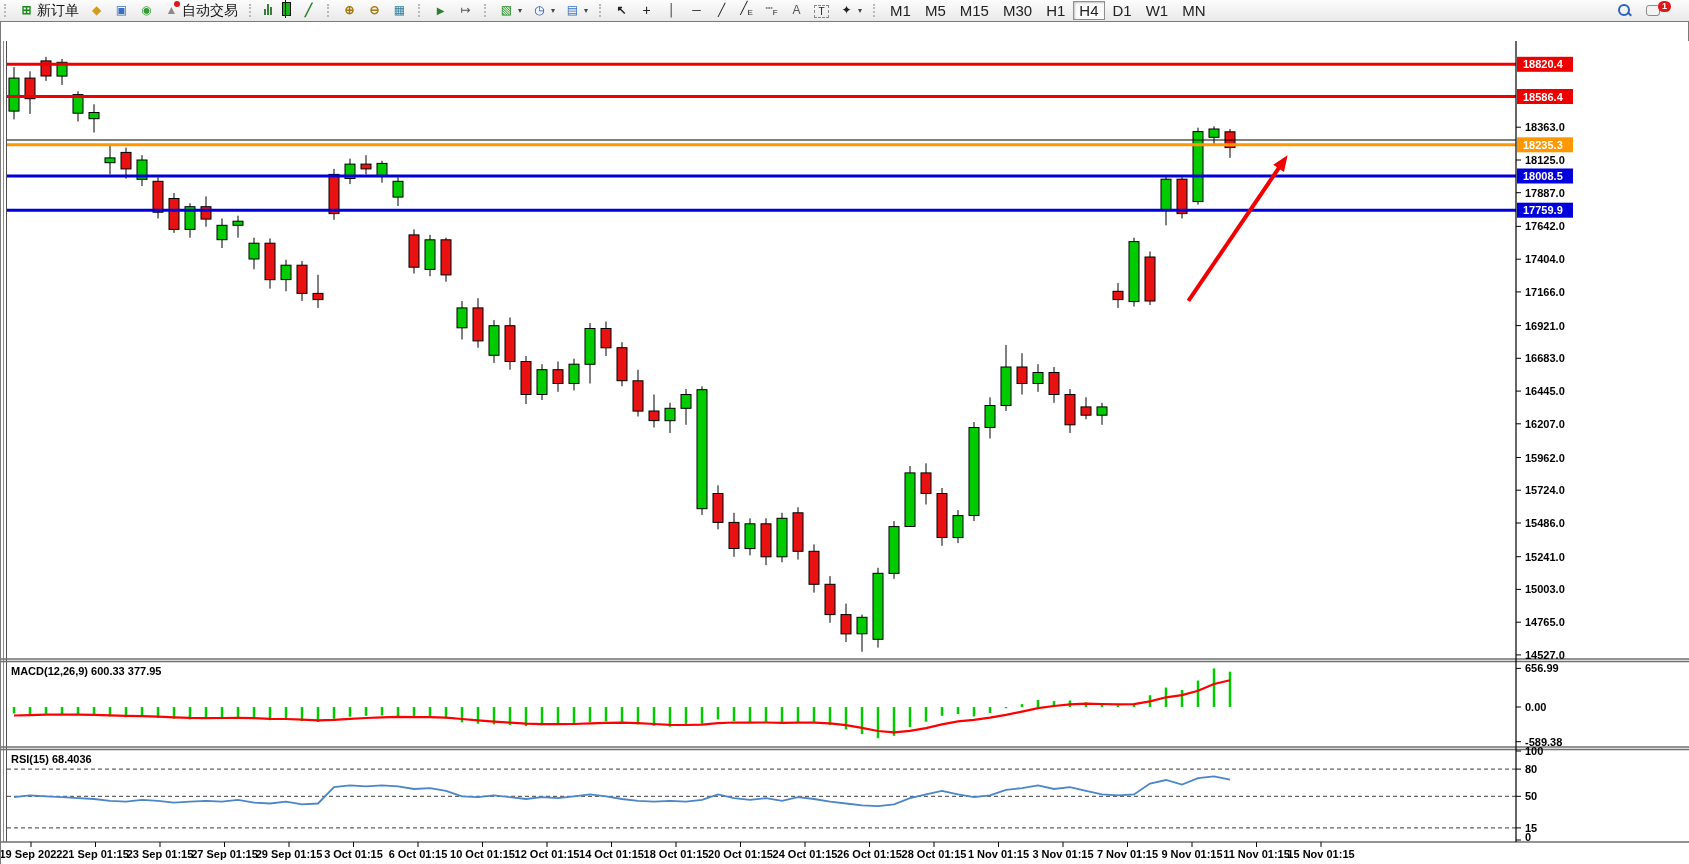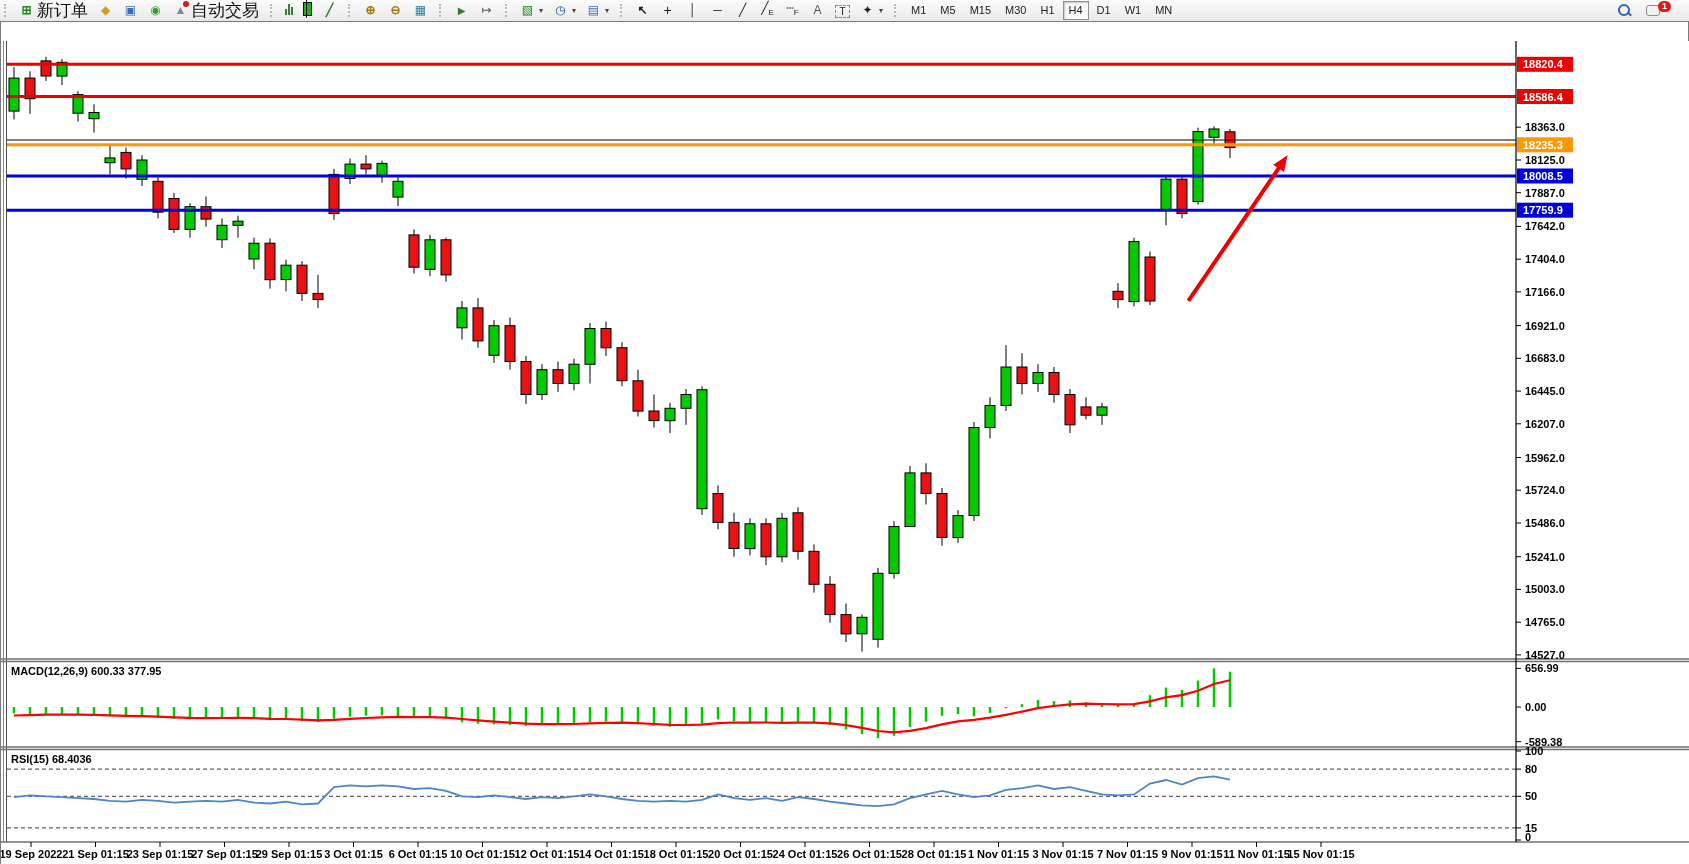--- a/index.html
+++ b/index.html
@@ -5,37 +5,37 @@
   html,body{margin:0;padding:0;background:#fff;width:1689px;height:864px;overflow:hidden;
     font-family:"Liberation Sans",sans-serif;-webkit-font-smoothing:antialiased;}
   
   #toolbar{position:absolute;left:0;top:0;width:1689px;height:21px;
     background:linear-gradient(#fcfcfc,#e9e9e9);border-bottom:1px solid #c3c3c3;
     display:flex;align-items:center;font-size:12px;color:#222;white-space:nowrap;}
   .tb-group{display:flex;align-items:center;height:21px;padding:0 2px;}
   .grip{width:4px;height:13px;border-left:2px dotted #b9b9b9;margin:0 4px 0 2px;}
   .tb-btn{display:inline-flex;align-items:center;gap:3px;padding:1px 4px;height:17px;
     border:1px solid transparent;border-radius:2px;cursor:default;}
-  .tb-btn .lbl{font-size:17px;color:#111;}
+  .tb-btn .lbl{font-size:14px;color:#111;}
   .icg{display:inline-block;width:15px;text-align:center;font-size:12px;line-height:15px;}
   .icg small{font-size:8px;vertical-align:sub;}
   .boxed{border:1px dashed #888;font-size:10px;line-height:11px;width:13px;}
   .dd{font-size:8px;color:#444;margin-left:1px;}
   .ic-bars{display:inline-flex;align-items:flex-end;gap:1px;height:12px;}
   .ic-bars i{display:block;width:2px;background:#3a7d3a;}
   .ic-candle{display:inline-block;width:7px;height:12px;background:#19b219;border:1px solid #111;position:relative;}
   .ic-candle:before{content:"";position:absolute;left:2px;top:-3px;width:1px;height:18px;background:#111;}
   .autot{position:relative;color:#8a8a8a;}
   .autot b{position:absolute;right:-1px;top:-2px;width:6px;height:6px;border-radius:50%;background:#e01717;}
   .mag{display:inline-block;width:8px;height:8px;border:2px solid #2a63c0;border-radius:50%;position:relative;top:1px;}
   .mag:after{content:"";position:absolute;left:7px;top:7px;width:5px;height:2px;background:#2a63c0;transform:rotate(45deg);}
   .bub{display:inline-block;width:12px;height:9px;border:1px solid #8a8a8a;border-radius:3px;background:#f3f3f3;position:relative;top:1px;}
   .badge{display:inline-block;min-width:11px;height:11px;border-radius:6px;background:#e01717;color:#fff;
     font-size:9px;line-height:11px;text-align:center;font-weight:700;position:relative;left:-5px;top:-4px;padding:0 1px;}
-  .tf-btn{font-size:11px;color:#222;padding:1px 5px;height:15px;line-height:15px;border:1px solid transparent;margin:0 1px;}
+  .tf-btn{font-size:15px;color:#222;padding:1px 5px;height:15px;line-height:15px;border:1px solid transparent;margin:0 1px;}
   .tf-btn.active{background:#fbfbfb;border:1px solid #8f8f8f;box-shadow:inset 1px 1px 2px rgba(0,0,0,.22);}
   .tb-right{margin-left:auto;display:flex;align-items:center;padding-right:8px;gap:6px;}
   
   #chart-window{position:absolute;left:0;top:21px;width:1687px;height:842px;border:1px solid #7a7a7a;background:#fff;}
   #title-strip{position:absolute;left:0;top:0;width:100%;height:18px;line-height:18px;background:#fff;
     border-bottom:1px solid #9a9a9a;font-size:11px;font-weight:700;color:#000;}
   #title-strip .tri{display:inline-block;margin:0 5px 0 7px;font-size:9px;}
   #win-marker{position:absolute;left:1262px;top:3px;font-size:8px;color:#000;}
   #chart-svg{position:absolute;left:0;top:19px;}
   svg text{font-family:"Liberation Sans",sans-serif;}

